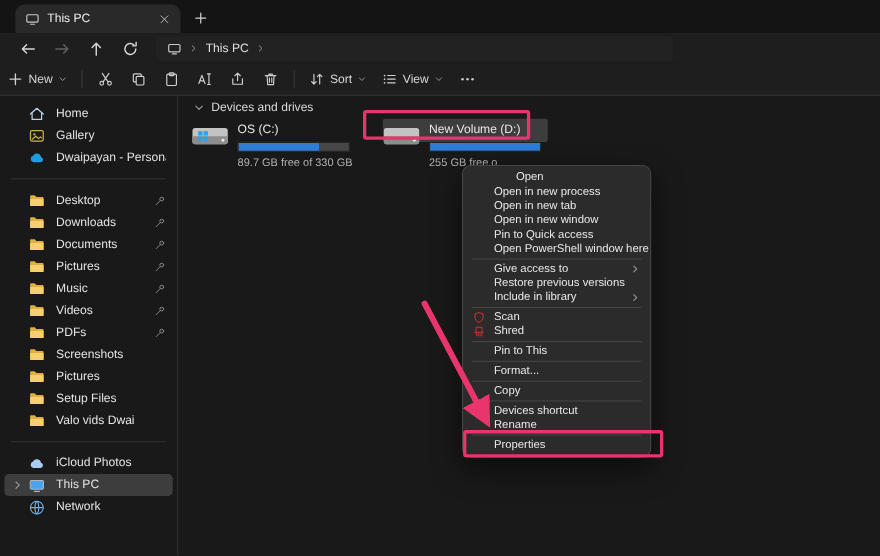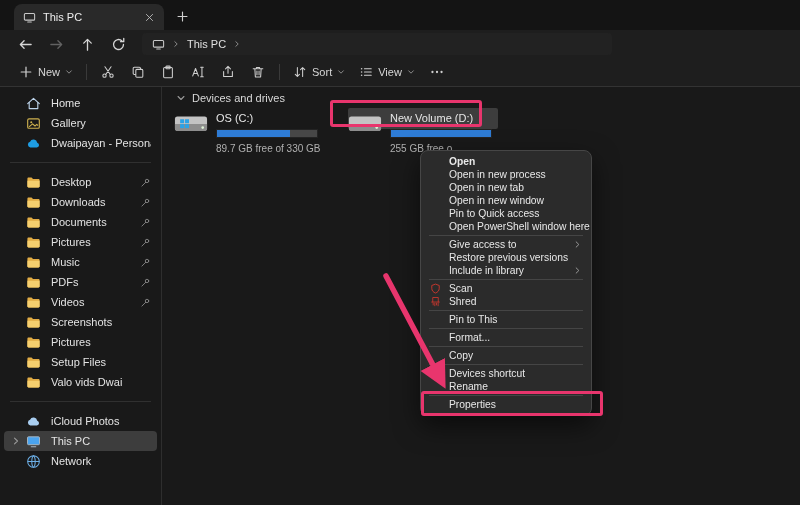--- a/index.html
+++ b/index.html
@@ -27,21 +27,21 @@
   
   .navbar { height: 28px; background: #1e1e1e; display: flex; align-items: center; padding-left: 10px; }
   #nav-buttons { display: flex; align-items: center; }
   .navbtn { width: 15px; height: 15px; margin: 0 8px; color: #d6d6d6; }
   .navbtn.disabled { color: #626262; }
   .crumb { display: flex; align-items: center; gap: 7px; height: 22px; background: #222222; border-radius: 4px; padding: 0 10px; margin-left: 8px; width: 470px; font-size: 11px; color: #e0e0e0; }
   .crumb-ic { width: 13px; height: 13px; color: #c9c9c9; }
   .crumb-chev { width: 8px; height: 8px; color: #9a9a9a; }
 
   
-  .toolbar { height: 29px; background: #1e1e1e; border-bottom: 1px solid #333; display: flex; align-items: center; padding-left: 12px; }
+  .toolbar { height: 29px; background: #1e1e1e; border-bottom: 1px solid #333; display: flex; align-items: center; }
   .tb-btn { display: flex; align-items: center; gap: 5px; color: #d6d6d6; font-size: 11px; padding: 3px 7px; border-radius: 4px; }
   .tb-lbl-ic { width: 14px; height: 14px; color: #cfcfcf; }
   .caret { width: 8px; height: 8px; color: #9a9a9a; }
   .tb-sep { width: 1px; height: 16px; background: #3a3a3a; margin: 0 6px; }
   #tb-icons { display: flex; align-items: center; }
   .tb-ic { width: 14px; height: 14px; margin: 0 8px; color: #cfcfcf; }
 
   
   .bodyrow { display: flex; height: 418px; }
 
@@ -64,21 +64,21 @@
   .sel-band { position: absolute; left: 0; top: 0; right: 0; height: 21px; background: #3d3d3d; border-radius: 2px; }
   .drive-ic { grid-row: 1 / 4; width: 34px; height: 29px; margin-top: 1px; position: relative; }
   .drive-name { font-size: 11px; line-height: 20px; white-space: nowrap; position: relative; }
   .drive-bar { width: 102px; height: 9px; background: #474747; border: 1px solid #232323; position: relative; margin-top: 1px; }
   .drive-fill { height: 100%; }
   .drive-free { font-size: 10px; color: #b0b0b0; line-height: 13px; margin-top: 2px; white-space: nowrap; }
 
   
   .context-menu { position: absolute; left: 420px; top: 150px; width: 172px; background: #2b2b2b; border: 1px solid #464646; border-radius: 8px; padding: 4px 0; box-shadow: 0 10px 26px rgba(0,0,0,0.55); z-index: 5; }
   .menu-item { height: 13px; display: flex; align-items: center; padding: 0 9px 0 28px; font-size: 10.3px; color: #e8e8e8; position: relative; overflow: hidden; white-space: nowrap; }
-  .menu-item.bold { font-weight: bold; }
+  .menu-item.bold { font-weight: normal; margin-left: 20px; }
   .menu-item .mi-ic { position: absolute; left: 9px; width: 11px; height: 11px; }
   .menu-item .mi-label { flex: 1; }
   .menu-item .mi-sub { width: 9px; height: 9px; color: #9a9a9a; }
   .menu-sep { height: 1px; background: #454545; margin: 2px 8px; }
 
   
   .anno-box { position: absolute; border: 3px solid #e8356d; border-radius: 3px; z-index: 9; pointer-events: none; }
   #anno-drive { left: 330px; top: 100px; width: 152px; height: 27px; }
   #anno-props { left: 421px; top: 391px; width: 182px; height: 25px; }
   #anno-arrow { position: absolute; left: 368px; top: 268px; width: 100px; height: 130px; z-index: 9; pointer-events: none; }
@@ -352,36 +352,36 @@
             </svg>
           </span>
         </div>
         <div class="side-item">
           <span class="ic" data-icon="folder">
             <svg viewBox="0 0 16 16">
               <path d="M1.5 3.9 C1.5 3.2 2 2.7 2.7 2.7 H5.9 L7.5 4.3 H13.3 C14 4.3 14.5 4.8 14.5 5.5 V12 C14.5 12.7 14 13.2 13.3 13.2 H2.7 C2 13.2 1.5 12.7 1.5 12 Z" fill="#e3ad45"></path>
               <path d="M1.5 6.2 H14.5 V12 C14.5 12.7 14 13.2 13.3 13.2 H2.7 C2 13.2 1.5 12.7 1.5 12 Z" fill="#f6cf6e"></path>
             </svg>
           </span>
+          <span class="lbl">Videos</span>
+          <span class="pin" data-icon="pin">
+            <svg viewBox="0 0 16 16" fill="none" stroke="currentColor" stroke-width="1.2" stroke-linecap="round">
+              <circle cx="10.2" cy="5.8" r="2.5"></circle>
+              <path d="M8.3 7.7 L2.8 13.2"></path>
+            </svg>
+          </span>
+        </div>
+        <div class="side-item">
+          <span class="ic" data-icon="folder">
+            <svg viewBox="0 0 16 16">
+              <path d="M1.5 3.9 C1.5 3.2 2 2.7 2.7 2.7 H5.9 L7.5 4.3 H13.3 C14 4.3 14.5 4.8 14.5 5.5 V12 C14.5 12.7 14 13.2 13.3 13.2 H2.7 C2 13.2 1.5 12.7 1.5 12 Z" fill="#e3ad45"></path>
+              <path d="M1.5 6.2 H14.5 V12 C14.5 12.7 14 13.2 13.3 13.2 H2.7 C2 13.2 1.5 12.7 1.5 12 Z" fill="#f6cf6e"></path>
+            </svg>
+          </span>
           <span class="lbl">PDFs</span>
-          <span class="pin" data-icon="pin">
-            <svg viewBox="0 0 16 16" fill="none" stroke="currentColor" stroke-width="1.2" stroke-linecap="round">
-              <circle cx="10.2" cy="5.8" r="2.5"></circle>
-              <path d="M8.3 7.7 L2.8 13.2"></path>
-            </svg>
-          </span>
-        </div>
-        <div class="side-item">
-          <span class="ic" data-icon="folder">
-            <svg viewBox="0 0 16 16">
-              <path d="M1.5 3.9 C1.5 3.2 2 2.7 2.7 2.7 H5.9 L7.5 4.3 H13.3 C14 4.3 14.5 4.8 14.5 5.5 V12 C14.5 12.7 14 13.2 13.3 13.2 H2.7 C2 13.2 1.5 12.7 1.5 12 Z" fill="#e3ad45"></path>
-              <path d="M1.5 6.2 H14.5 V12 C14.5 12.7 14 13.2 13.3 13.2 H2.7 C2 13.2 1.5 12.7 1.5 12 Z" fill="#f6cf6e"></path>
-            </svg>
-          </span>
-          <span class="lbl">Videos</span>
           <span class="pin" data-icon="pin">
             <svg viewBox="0 0 16 16" fill="none" stroke="currentColor" stroke-width="1.2" stroke-linecap="round">
               <circle cx="10.2" cy="5.8" r="2.5"></circle>
               <path d="M8.3 7.7 L2.8 13.2"></path>
             </svg>
           </span>
         </div>
         <div class="side-item">
           <span class="ic" data-icon="folder">
             <svg viewBox="0 0 16 16">

